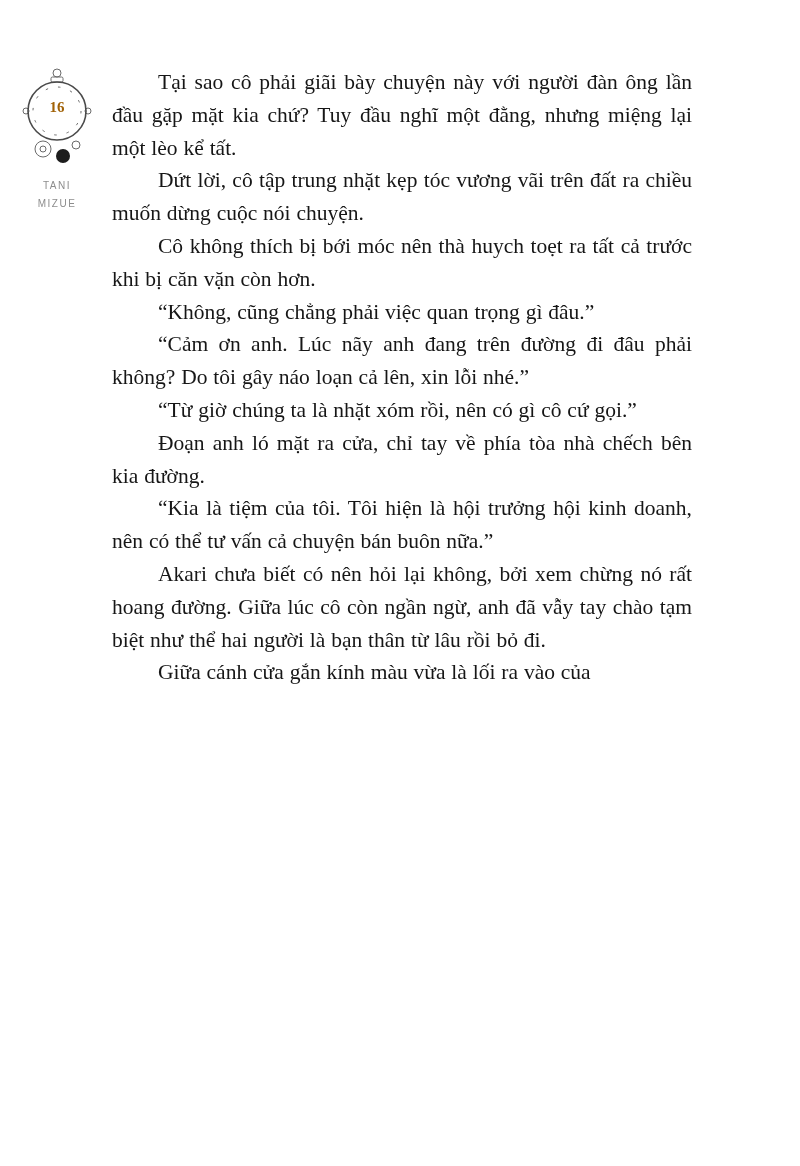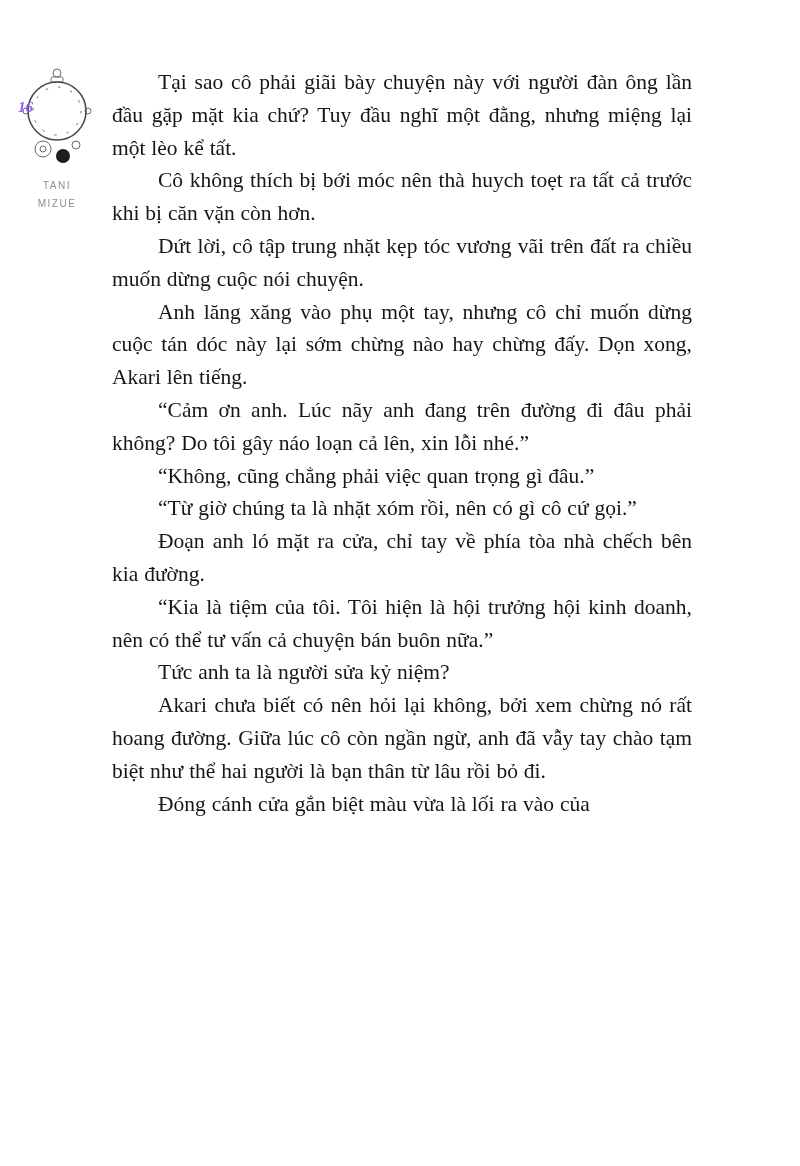--- a/index.html
+++ b/index.html
@@ -23,24 +23,23 @@
   .clock-wrap { position: relative; width: 78px; height: 100px; }
   .clock-wrap svg { display: block; margin: 0 auto; }
   .ln { fill: none; stroke: #4a4a4a; stroke-width: 1.6; }
   .thin { stroke-width: 1; stroke: #6a6a6a; }
   .pagenum {
     position: absolute;
     left: 0; right: 0;
     top: 33px;
     font-size: 15px;
     font-weight: bold;
-    color: #8b5cf6;
-    text-align: left;
+    color: #a16207;
+    text-align: center;
     font-family: "Liberation Serif", "DejaVu Serif", serif;
-    font-style: italic;
   }
   .author {
     margin-top: 11px;
     font-family: "Liberation Sans", "DejaVu Sans", sans-serif;
     font-size: 10px;
     letter-spacing: 1.5px;
     color: #8d8d8d;
     line-height: 1.8;
   }
 
@@ -87,26 +86,24 @@
       <span class="pagenum">16</span>
     </div>
     <div class="author">
       <div>TANI</div>
       <div>MIZUE</div>
     </div>
   </div>
 
   <div class="content">
     <p>Tại sao cô phải giãi bày chuyện này với người đàn ông lần đầu gặp mặt kia chứ? Tuy đầu nghĩ một đằng, nhưng miệng lại một lèo kể tất.</p>
+    <p>Dứt lời, cô tập trung nhặt kẹp tóc vương vãi trên đất ra chiều muốn dừng cuộc nói chuyện.</p>
     <p>Cô không thích bị bới móc nên thà huych toẹt ra tất cả trước khi bị căn vặn còn hơn.</p>
-    <p>Dứt lời, cô tập trung nhặt kẹp tóc vương vãi trên đất ra chiều muốn dừng cuộc nói chuyện.</p>
-    <p>Anh lăng xăng vào phụ một tay, nhưng cô chỉ muốn dừng cuộc tán dóc này lại sớm chừng nào hay chừng đấy. Dọn xong, Akari lên tiếng.</p>
+    <p>“Không, cũng chẳng phải việc quan trọng gì đâu.”</p>
     <p>“Cảm ơn anh. Lúc nãy anh đang trên đường đi đâu phải không? Do tôi gây náo loạn cả lên, xin lỗi nhé.”</p>
-    <p>“Không, cũng chẳng phải việc quan trọng gì đâu.”</p>
     <p>“Từ giờ chúng ta là nhặt xóm rồi, nên có gì cô cứ gọi.”</p>
     <p>Đoạn anh ló mặt ra cửa, chỉ tay về phía tòa nhà chếch bên kia đường.</p>
     <p>“Kia là tiệm của tôi. Tôi hiện là hội trưởng hội kinh doanh, nên có thể tư vấn cả chuyện bán buôn nữa.”</p>
-    <p>Tức anh ta là người sửa kỷ niệm?</p>
     <p>Akari chưa biết có nên hỏi lại không, bởi xem chừng nó rất hoang đường. Giữa lúc cô còn ngần ngừ, anh đã vẫy tay chào tạm biệt như thể hai người là bạn thân từ lâu rồi bỏ đi.</p>
-    <p>Đóng cánh cửa gắn biệt màu vừa là lối ra vào của</p>
+    <p>Giữa cánh cửa gắn kính màu vừa là lối ra vào của</p>
   </div>
 
 </div>
 
 </body></html>

